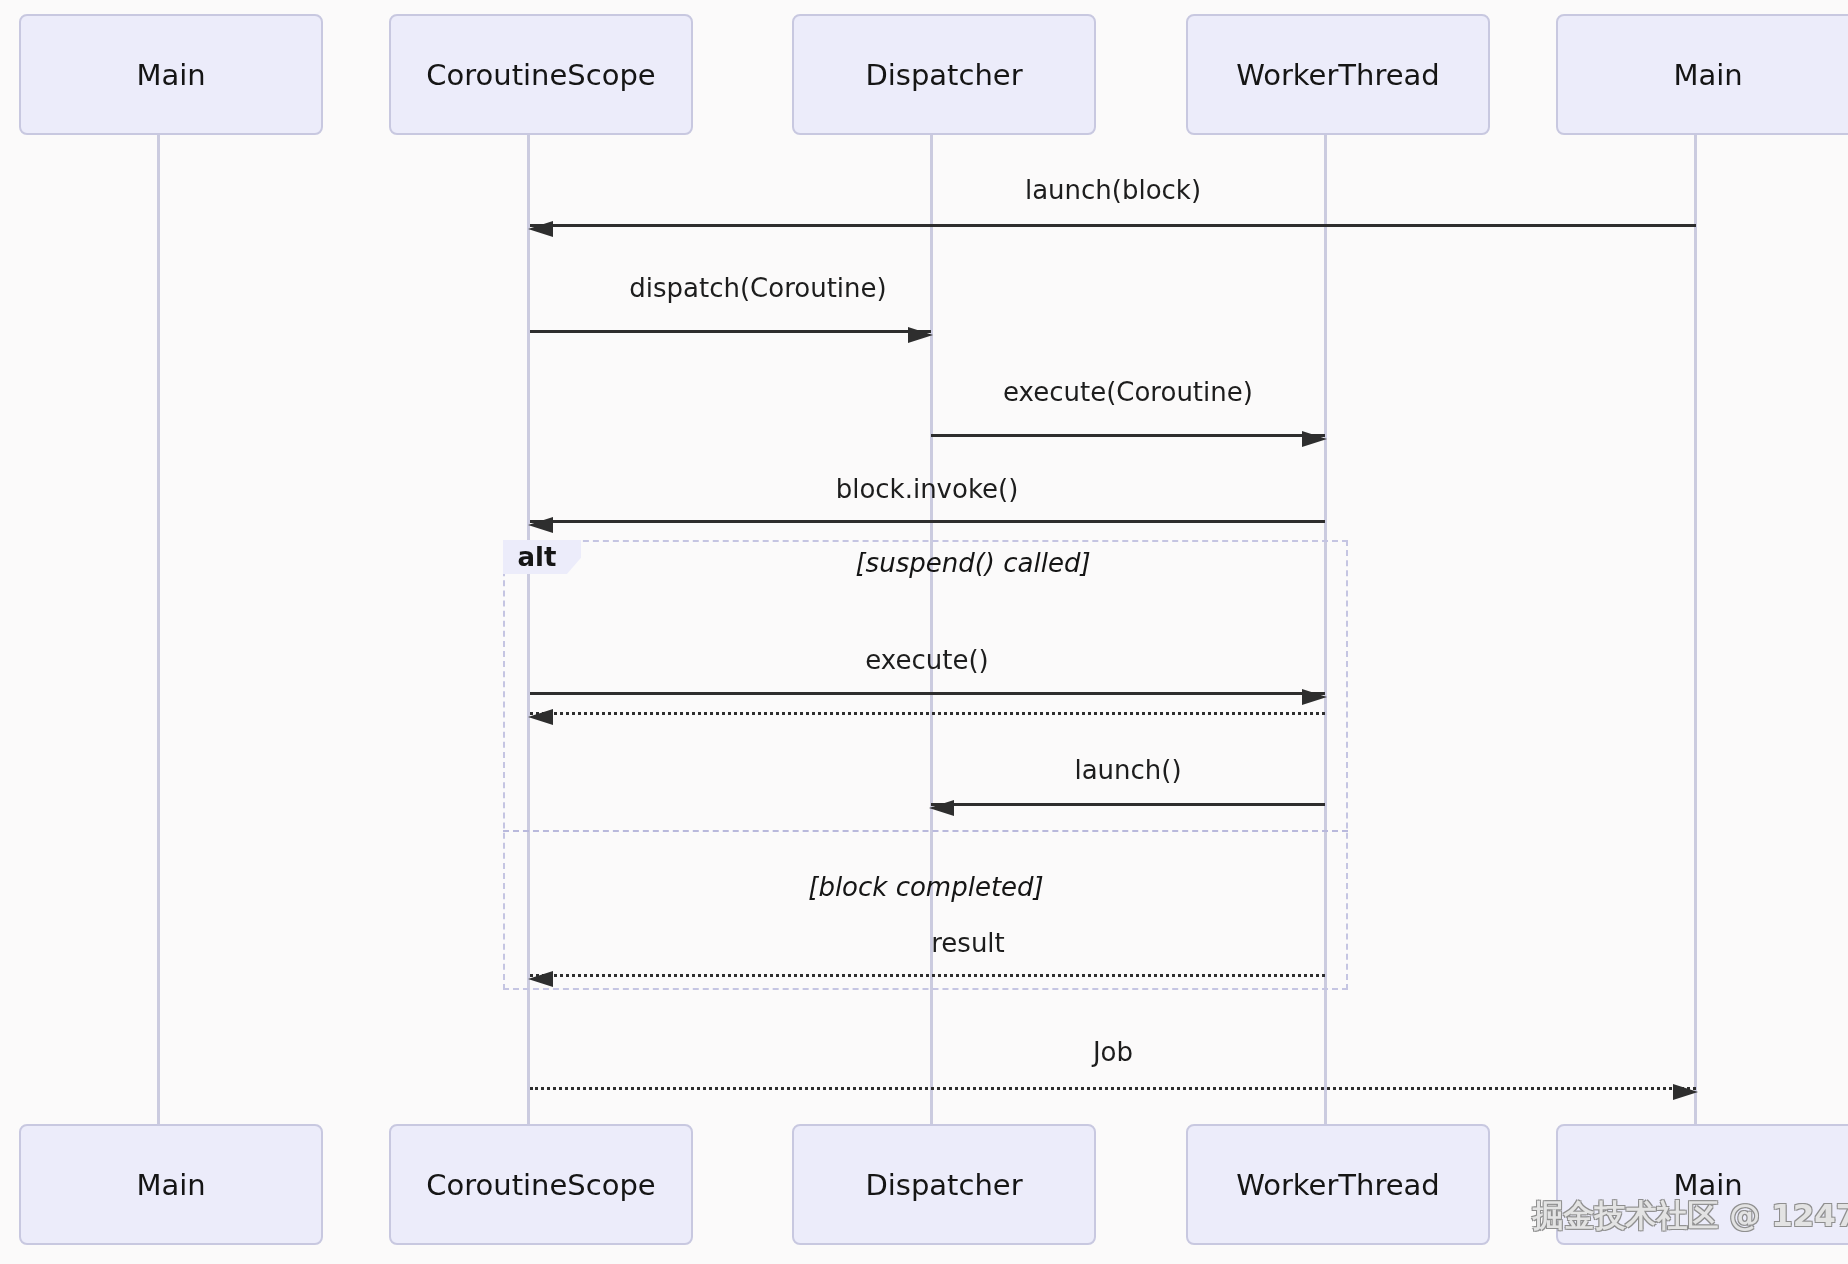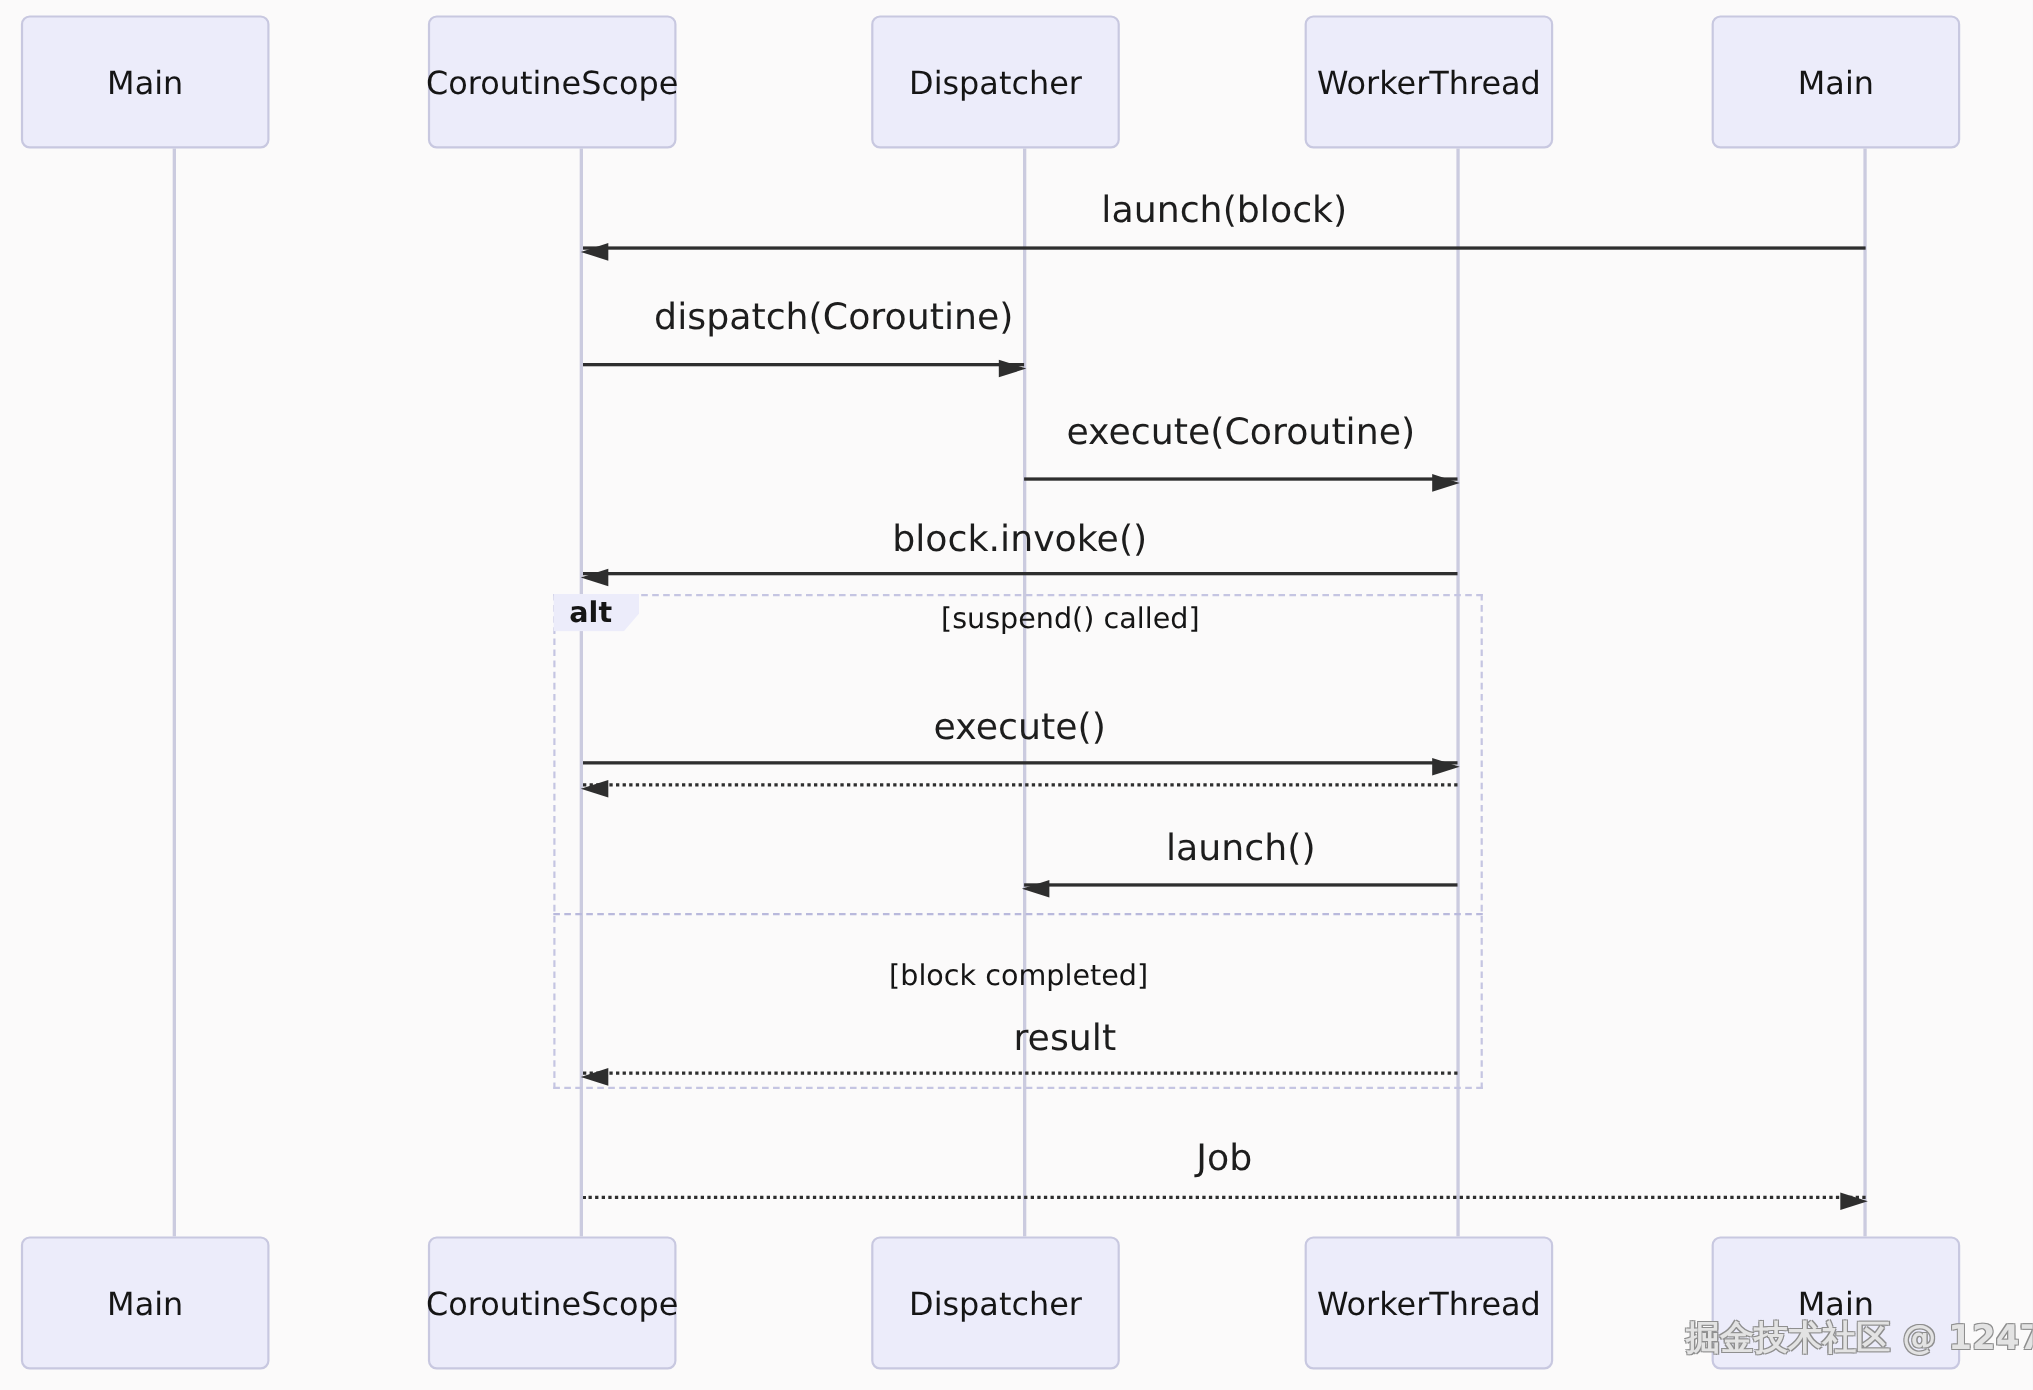--- a/index.html
+++ b/index.html
@@ -10,59 +10,59 @@
     font-family:"DejaVu Sans","Liberation Sans",sans-serif;
     overflow:hidden;
   }
   
   .lifeline{
     position:absolute;top:135px;height:989px;width:3px;
     background:#cbcbdf;
   }
   
   .actor{
-    position:absolute;width:226px;height:121px;
+    position:absolute;width:304px;height:121px;
     background:#ececfa;border:2px solid #c8c8e0;border-radius:8px;
     box-sizing:border-box;
     display:flex;align-items:center;justify-content:center;
     font-size:29px;color:#151515;text-align:center;
   }
   .actor-top{top:14px;}
   .actor-bottom{top:1124px;}
   
   .msg{position:absolute;height:0;border-top:3px solid #2e2e2e;}
   .msg.dotted{border-top-style:dotted;}
   .head{position:absolute;top:-6px;width:0;height:0;
     border-top:8px solid transparent;border-bottom:8px solid transparent;}
   .h-left{left:-2px;border-right:25px solid #2e2e2e;}
   .h-right{right:-2px;border-left:25px solid #2e2e2e;}
   .mlabel{
     position:absolute;transform:translate(-50%,-50%);
-    font-size:33px;color:#1d1d1d;white-space:nowrap;
+    font-size:26px;color:#1d1d1d;white-space:nowrap;
   }
   
   .alt-frame{
     position:absolute;left:503px;top:540px;width:845px;height:450px;
     border:2px dashed #c5c5e2;box-sizing:border-box;
   }
   .alt-divider{
     position:absolute;left:503px;top:830px;width:845px;height:0;
     border-top:2px dashed #b9b9dc;
   }
   .alt-tab{
     position:absolute;left:503px;top:540px;width:78px;height:34px;
     background:#ececfa;
     clip-path:polygon(0 0,100% 0,100% 52%,82% 100%,0 100%);
     display:flex;align-items:center;justify-content:center;
     padding-right:10px;box-sizing:border-box;
     font-size:26px;font-weight:600;color:#151515;
   }
   .cond{
     position:absolute;transform:translate(-50%,-50%);
-    font-size:26px;font-weight:500;color:#151515;white-space:nowrap;
+    font-size:26px;font-weight:500;color:#151515;white-space:nowrap;font-style:italic;
   }
   
   .watermark{
     position:absolute;left:1695px;top:1216px;transform:translate(-50%,-50%);
     font-size:31px;font-weight:bold;white-space:nowrap;
     color:#e3e3e3;
     text-shadow:1px 1px 0 #8f8f8f,-1px -1px 0 #8f8f8f,1px -1px 0 #8f8f8f,-1px 1px 0 #8f8f8f;
   }
 </style>
 </head>

